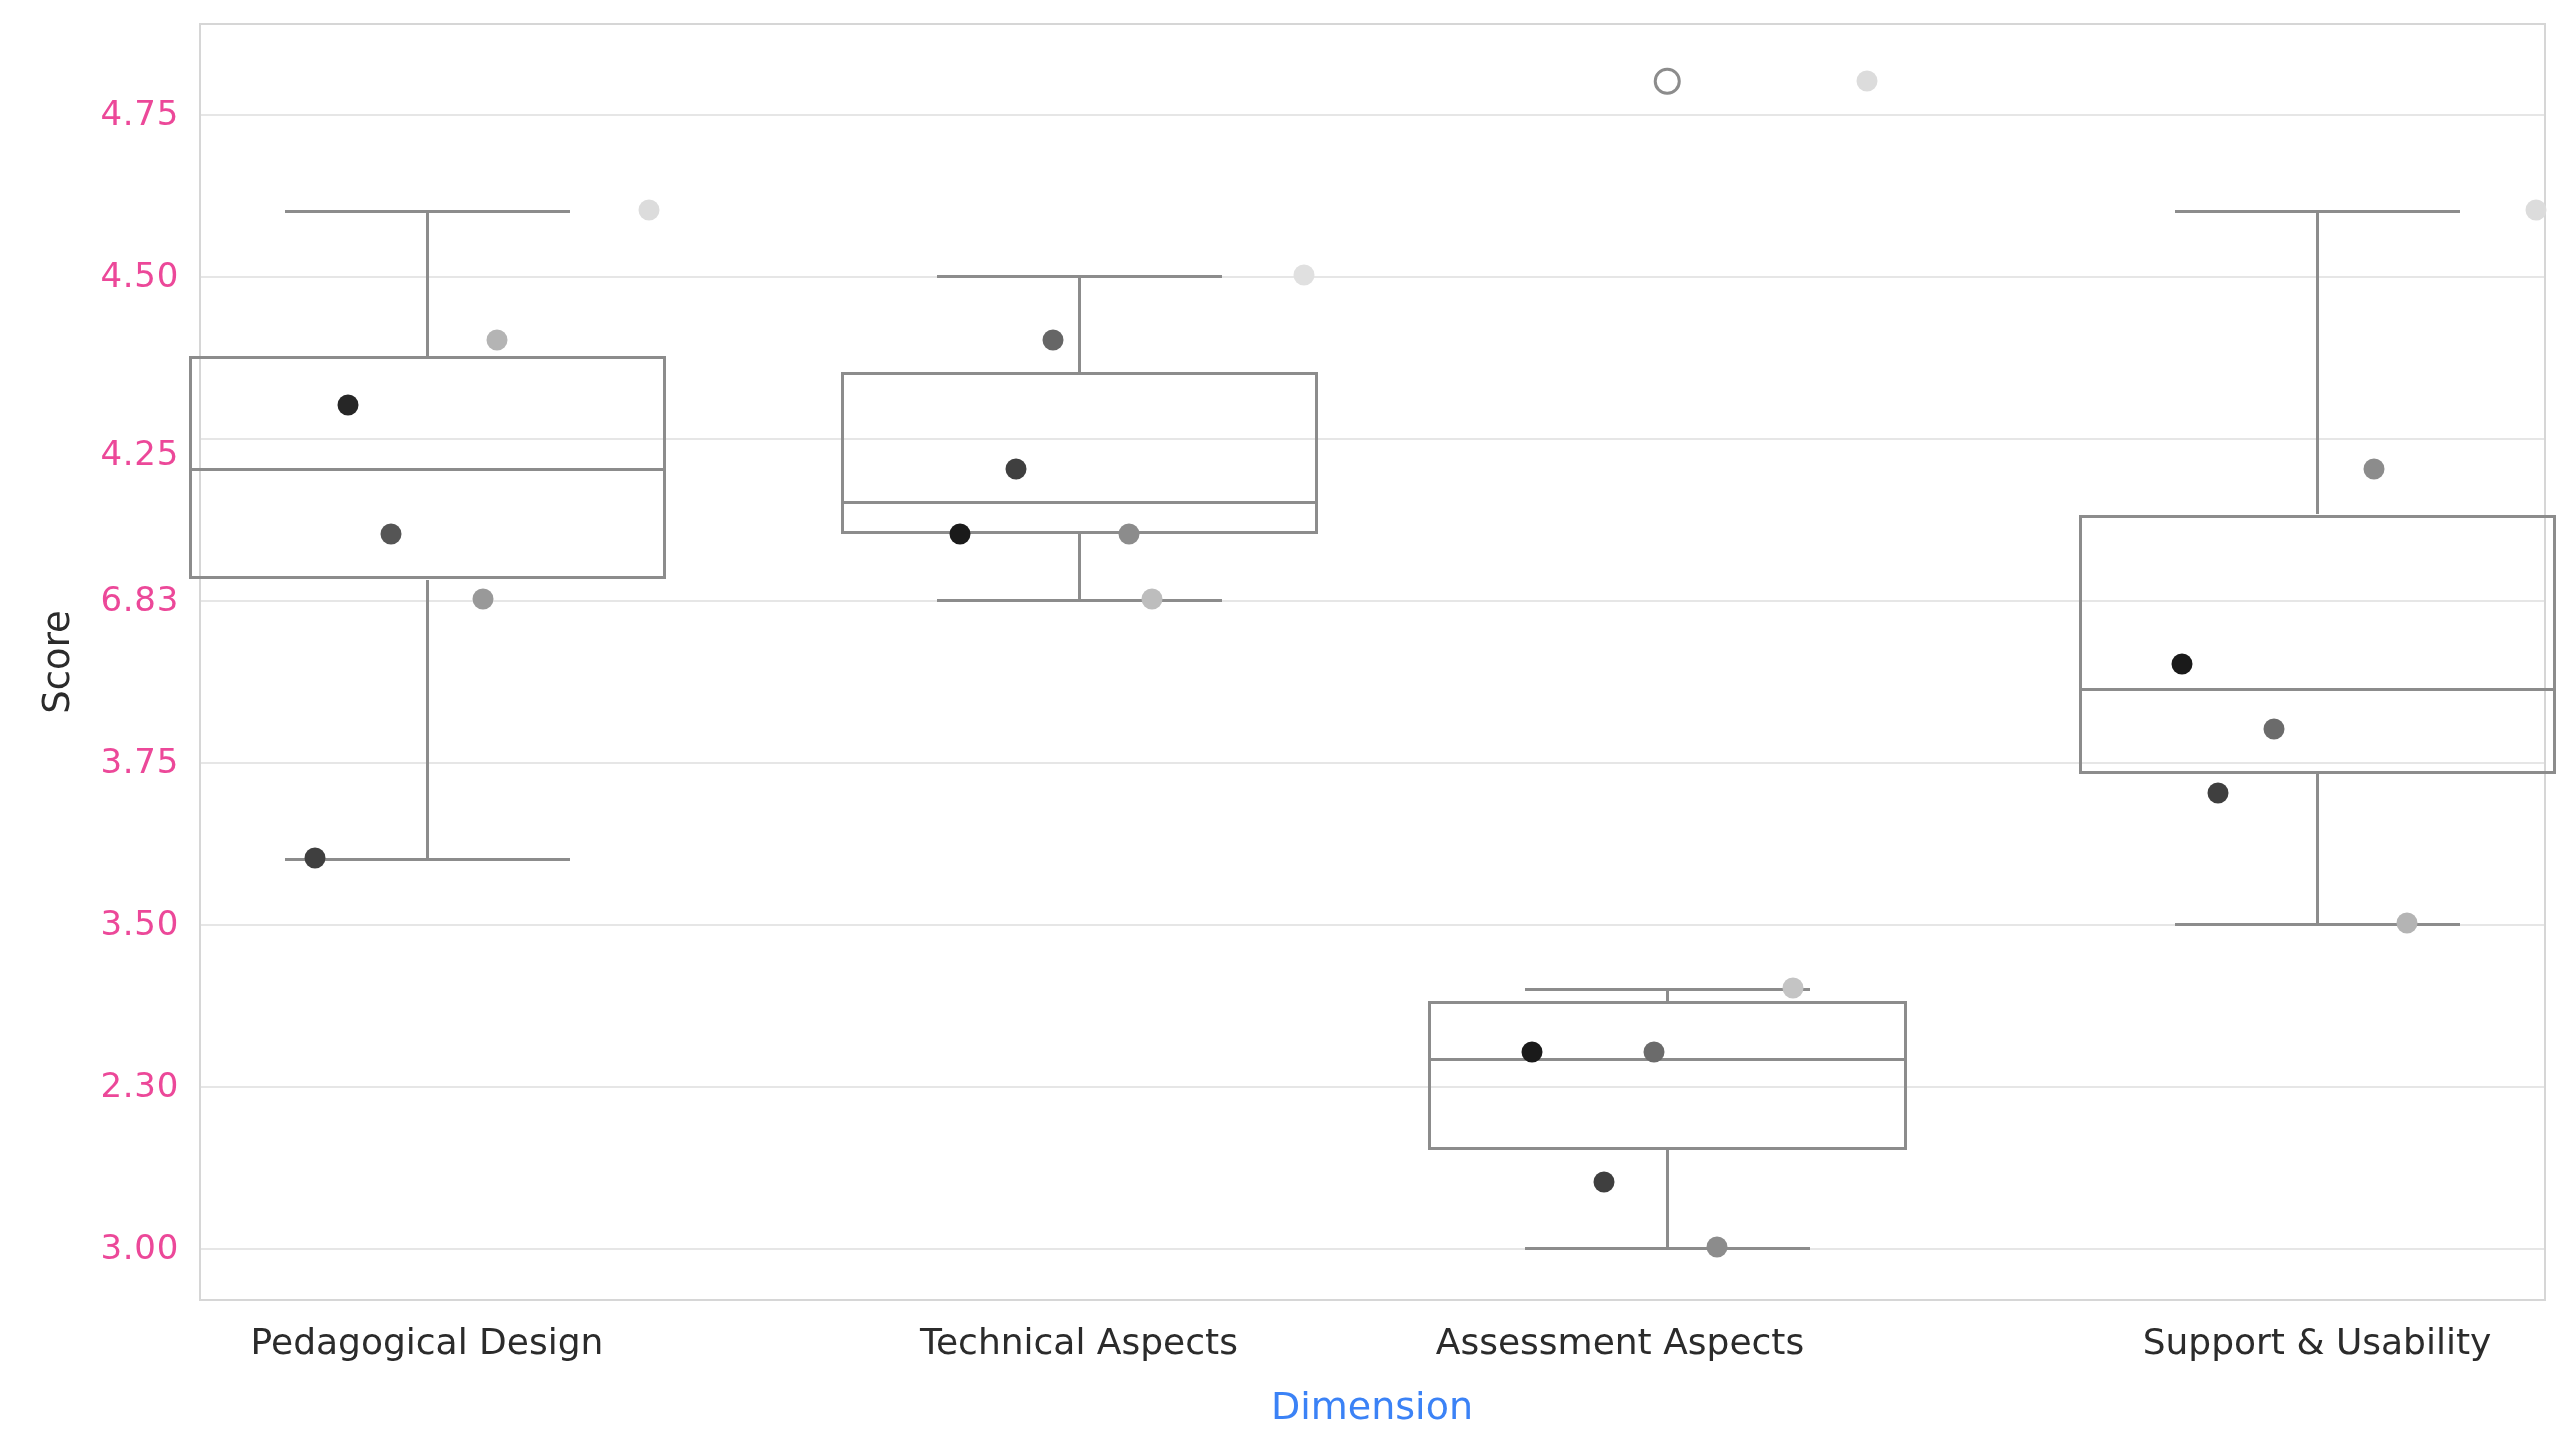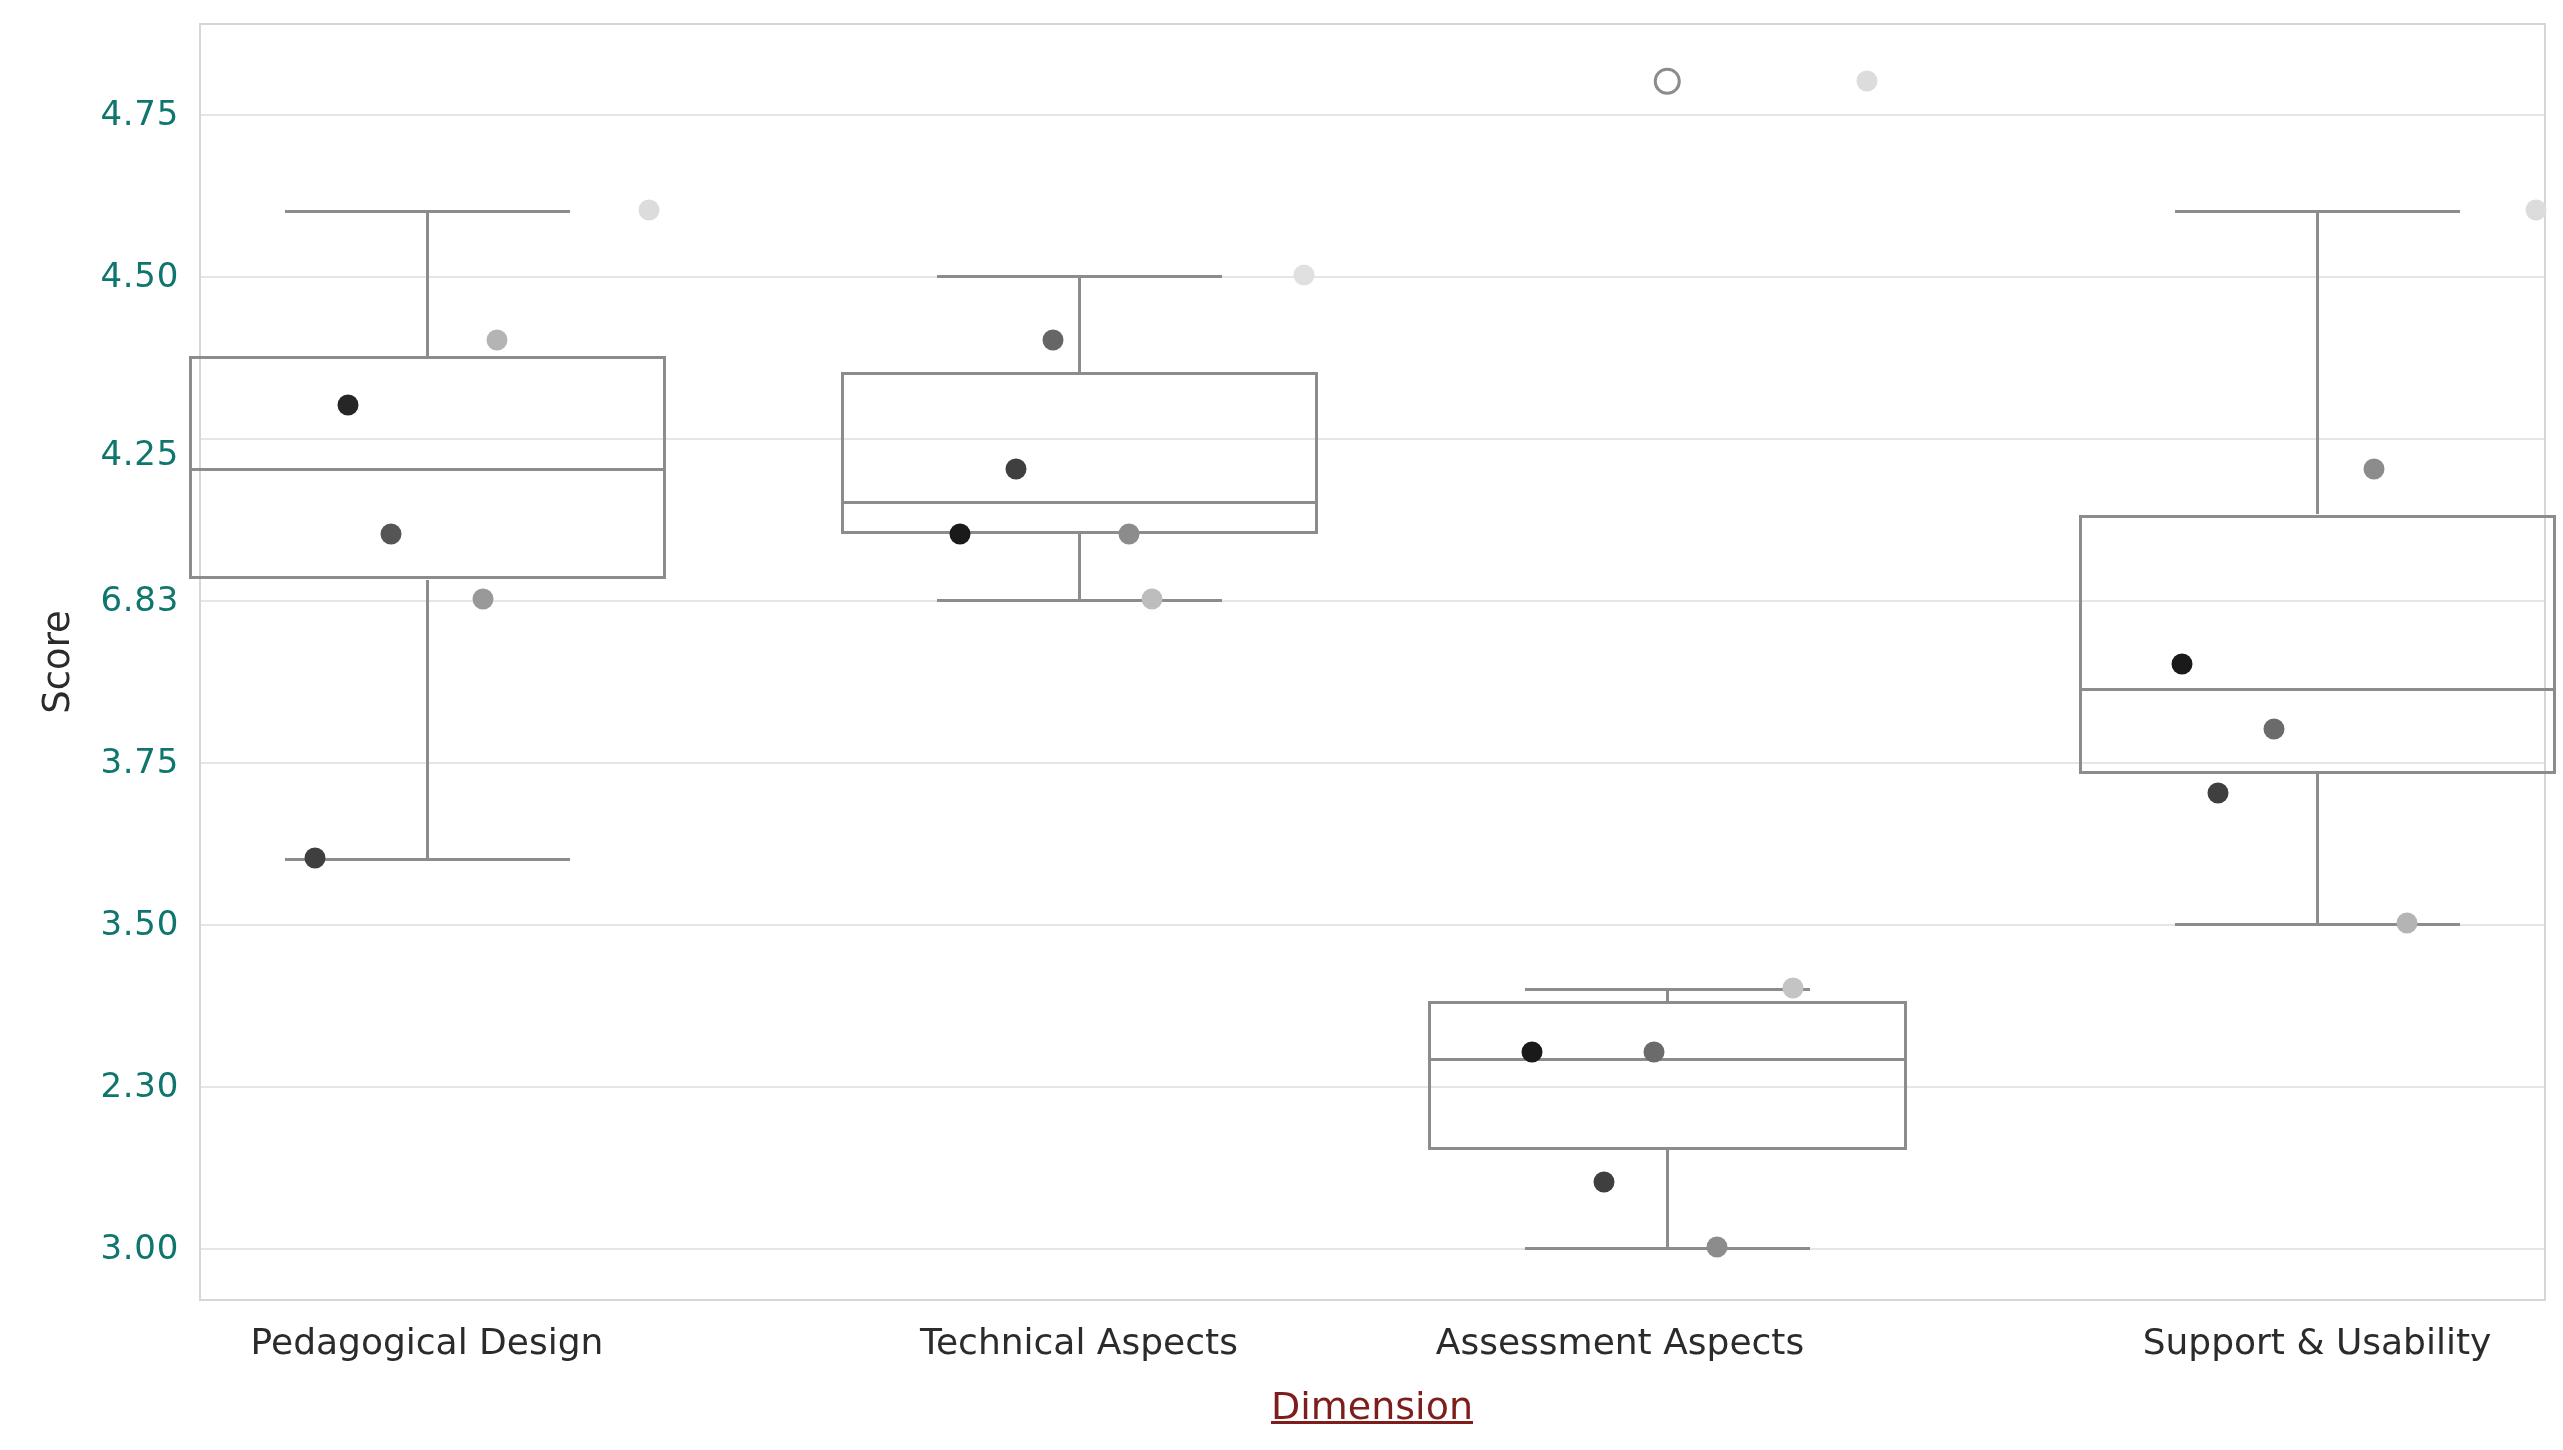--- a/index.html
+++ b/index.html
@@ -33,21 +33,21 @@
     height: 2px;
     background: #e6e6e6;
   }
   
   .ytick {
     position: absolute;
     right: 2384px;
     text-align: right;
     width: 159px;
     font-size: 34px;
-    color: #0f766e;
+    color: #ec4899;
     transform: translateY(-50%);
     white-space: nowrap;
     letter-spacing: 0.7px;
   }
   .xtick {
     position: absolute;
     top: 1321px;
     text-align: center;
     font-size: 36px;
     color: #2b2b2b;
@@ -62,24 +62,23 @@
     color: #2b2b2b;
     transform: translateY(-50%) rotate(-90deg);
     transform-origin: center center;
     white-space: nowrap;
   }
   #xlabel {
     position: absolute;
     top: 1384px;
     left: 1372px;
     font-size: 38px;
-    color: #7f1d1d;
+    color: #3b82f6;
     transform: translateX(-50%);
     white-space: nowrap;
-    text-decoration: underline;
   }
   
   .box-rect {
     position: absolute;
     border: 3.3px solid #8c8c8c;
     background: transparent;
     box-sizing: border-box;
   }
   .median-line {
     position: absolute;

